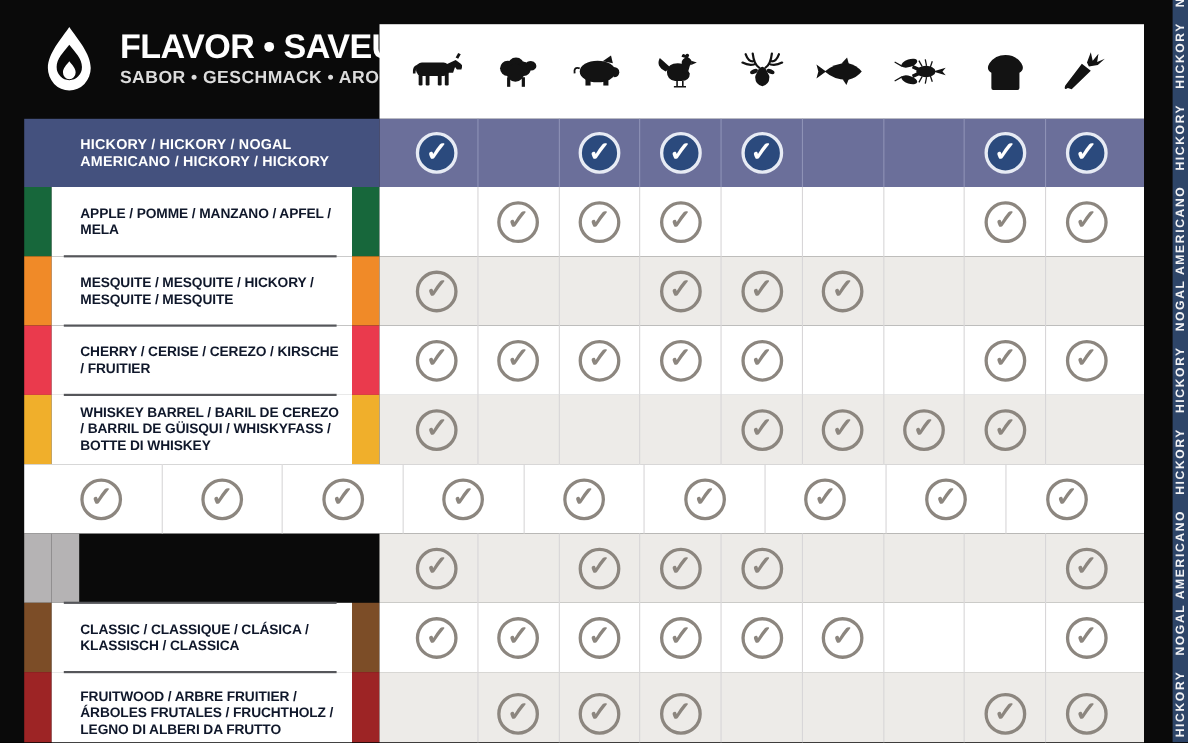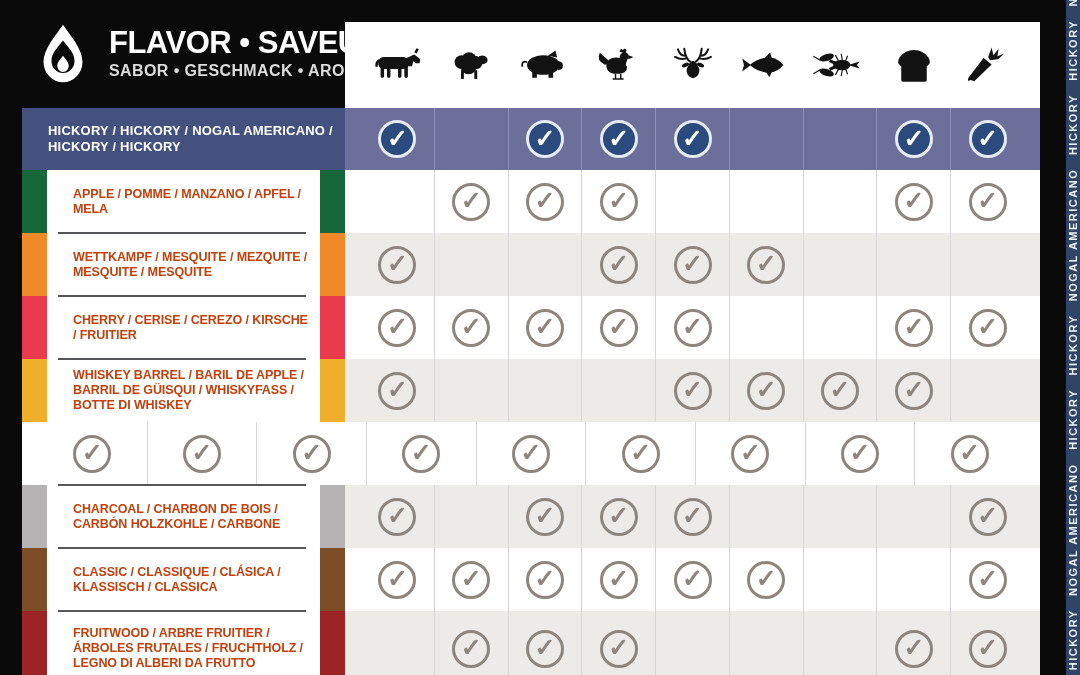--- a/index.html
+++ b/index.html
@@ -21,25 +21,25 @@
   .icon-cell { flex:1; display:flex; align-items:center; justify-content:center; }
   .icon-cell svg { width:58px; height:46px; display:block; }
 
   .row { display:flex; height:63px; }
   .row.hl { height:62px; }
   .row.last { height:75px; }
 
   .label-col { width:323px; display:flex; }
   .swatch { width:25px; }
   .label-area { flex:1; background:#ffffff; display:flex; align-items:center; padding:0 8px 0 26px; position:relative; }
-  .label-text { font-size:12.5px; font-weight:bold; color:#c2410c; line-height:1.2; letter-spacing:-0.1px; }
+  .label-text { font-size:12.5px; font-weight:bold; color:#0f172a; line-height:1.2; letter-spacing:-0.1px; }
   .row.sep .label-area::before {
     content:""; position:absolute; top:-1px; left:11px; right:14px; height:2px; background:#55565a;
   }
-  .row.hl .label-col { background:#44517E;flex-direction:column; }
+  .row.hl .label-col { background:#44517E; }
   .row.hl .label-area { background:transparent; }
   .row.hl .label-text { color:#ffffff; font-size:13px; letter-spacing:0.2px; }
 
   .grid { flex:1; display:flex; padding:0 16px; background:#ffffff; }
   .row.alt .grid { background:#EDEBE8; }
   .row.hl  .grid { background:#6B6F9A; }
   .gcell { flex:1; display:flex; align-items:center; justify-content:center; border-left:1.5px solid #D8D6D8; }
   .gcell:first-child { border-left:none; }
   .row.hl .gcell { border-color:#8E92B6; }
 
@@ -246,21 +246,21 @@
             </div>
             <div class="gcell">
               <span class="check outline">✓</span>
             </div>
           </div>
         </div>
         <div class="row alt sep">
           <div class="label-col">
             <div class="swatch" style="background: rgb(240, 138, 40);"></div>
             <div class="label-area">
-              <div class="label-text">WETTKAMPF / MESQUITE / MEZQUITE / MESQUITE / MESQUITE</div>
+              <div class="label-text">MESQUITE / MESQUITE / HICKORY / MESQUITE / MESQUITE</div>
             </div>
             <div class="swatch" style="background: rgb(240, 138, 40);"></div>
           </div>
           <div class="grid">
             <div class="gcell">
               <span class="check outline">✓</span>
             </div>
             <div class="gcell"></div>
             <div class="gcell"></div>
             <div class="gcell">
@@ -308,21 +308,21 @@
             </div>
             <div class="gcell">
               <span class="check outline">✓</span>
             </div>
           </div>
         </div>
         <div class="row alt sep">
           <div class="label-col">
             <div class="swatch" style="background: rgb(240, 175, 43);"></div>
             <div class="label-area">
-              <div class="label-text">WHISKEY BARREL / BARIL DE APPLE / BARRIL DE GÜISQUI / WHISKYFASS / BOTTE DI WHISKEY</div>
+              <div class="label-text">WHISKEY BARREL / BARIL DE CEREZO / BARRIL DE GÜISQUI / WHISKYFASS / BOTTE DI WHISKEY</div>
             </div>
             <div class="swatch" style="background: rgb(240, 175, 43);"></div>
           </div>
           <div class="grid">
             <div class="gcell">
               <span class="check outline">✓</span>
             </div>
             <div class="gcell"></div>
             <div class="gcell"></div>
             <div class="gcell"></div>
@@ -368,23 +368,20 @@
               <span class="check outline">✓</span>
             </div>
             <div class="gcell">
               <span class="check outline">✓</span>
             </div>
           </div>
         </div>
         <div class="row alt sep">
           <div class="label-col">
             <div class="swatch" style="background: rgb(181, 179, 180);"></div>
-            <div class="label-area">
-              <div class="label-text">CHARCOAL / CHARBON DE BOIS / CARBÓN HOLZKOHLE / CARBONE</div>
-            </div>
             <div class="swatch" style="background: rgb(181, 179, 180);"></div>
           </div>
           <div class="grid">
             <div class="gcell">
               <span class="check outline">✓</span>
             </div>
             <div class="gcell"></div>
             <div class="gcell">
               <span class="check outline">✓</span>
             </div>

